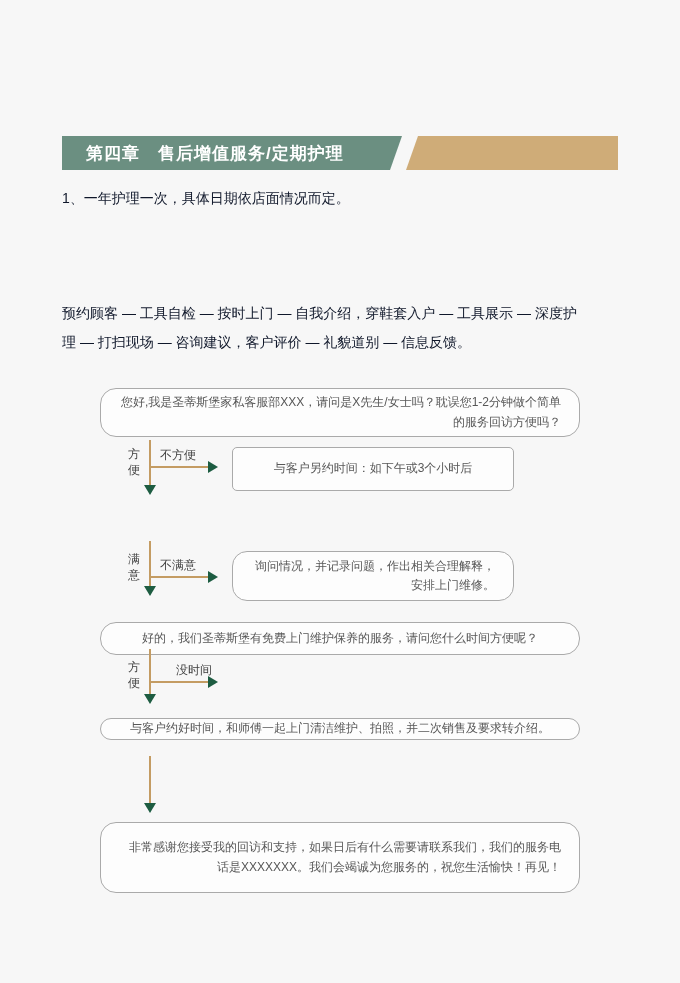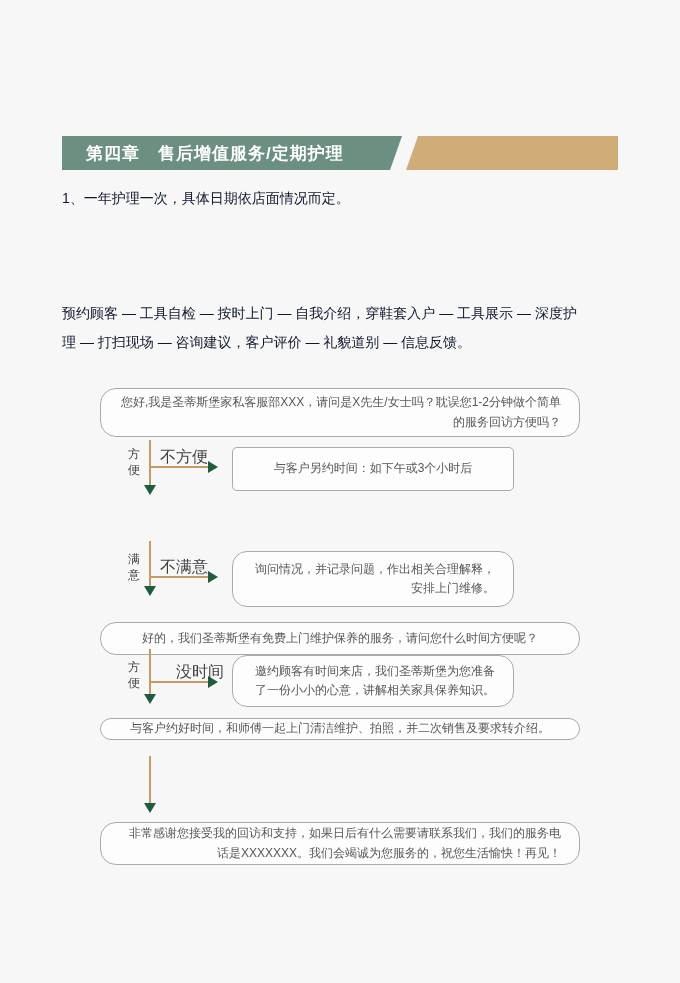--- a/index.html
+++ b/index.html
@@ -54,21 +54,21 @@
   }
   .arr-right{
     position:absolute;width:0;height:0;
     border-top:6px solid transparent;border-bottom:6px solid transparent;
     border-left:10px solid var(--arrow-green,#1d5c41);
   }
   .vlabel{
     position:absolute;width:14px;font-size:12px;line-height:16px;
     color:#3f3f3f;text-align:left;word-break:break-all;
   }
-  .hlabel{position:absolute;font-size:16px;color:#3f3f3f;white-space:nowrap;}
+  .hlabel{position:absolute;font-size:12px;color:#3f3f3f;white-space:nowrap;}
 </style>
 </head>
 <body>
 
 <div class="page">
 
   <div class="banner-green">
     <span class="banner-title">第四章　售后增值服务/定期护理</span>
   </div>
   <div class="banner-tan"></div>
@@ -86,32 +86,31 @@
   <div class="hlabel" style="left:160px;top:447px">不方便</div>
   <div class="fbox" style="left:232px;top:447px;width:282px;height:44px;border-radius:5px">与客户另约时间：如下午或3个小时后</div>
 
 
   <div class="vline" style="left:149px;top:541px;height:46px"></div>
   <div class="arr-down" style="left:144px;top:586px"></div>
   <div class="vlabel" style="left:128px;top:551px">满意</div>
   <div class="hline" style="left:150px;top:576px;width:58px"></div>
   <div class="arr-right" style="left:208px;top:571px"></div>
   <div class="hlabel" style="left:160px;top:557px">不满意</div>
-  <div class="fbox" style="left:232px;top:551px;width:282px;height:56px;border-radius:15px">询问情况，并记录问题，作出相关合理解释，安排上门维修。</div>
+  <div class="fbox" style="left:232px;top:551px;width:282px;height:50px;border-radius:15px">询问情况，并记录问题，作出相关合理解释，安排上门维修。</div>
 
   <div class="fbox" style="left:100px;top:622px;width:480px;height:33px;border-radius:16px">好的，我们圣蒂斯堡有免费上门维护保养的服务，请问您什么时间方便呢？</div>
 
   <div class="vline" style="left:149px;top:649px;height:46px"></div>
   <div class="arr-down" style="left:144px;top:694px"></div>
   <div class="vlabel" style="left:128px;top:659px">方便</div>
   <div class="hline" style="left:150px;top:681px;width:58px"></div>
   <div class="arr-right" style="left:208px;top:676px"></div>
   <div class="hlabel" style="left:176px;top:662px">没时间</div>
-  <div class="fbox" style="left:232px;top:655px;width:282px;height:52px;border-radius:15px">邀约顾客有时间来店，我们圣蒂斯堡为您准备了一份小小的心意，讲解相关家具保养知识。</div>
 
   <div class="fbox" style="left:100px;top:718px;width:480px;height:22px;border-radius:16px">与客户约好时间，和师傅一起上门清洁维护、拍照，并二次销售及要求转介绍。</div>
 
   <div class="vline" style="left:149px;top:756px;height:48px"></div>
   <div class="arr-down" style="left:144px;top:803px"></div>
 
-  <div class="fbox" style="left:100px;top:822px;width:480px;height:43px;border-radius:16px">非常感谢您接受我的回访和支持，如果日后有什么需要请联系我们，我们的服务电话是XXXXXXX。我们会竭诚为您服务的，祝您生活愉快！再见！</div>
+  <div class="fbox" style="left:100px;top:822px;width:480px;height:71px;border-radius:16px">非常感谢您接受我的回访和支持，如果日后有什么需要请联系我们，我们的服务电话是XXXXXXX。我们会竭诚为您服务的，祝您生活愉快！再见！</div>
 
 </div>
 
 </body></html>

